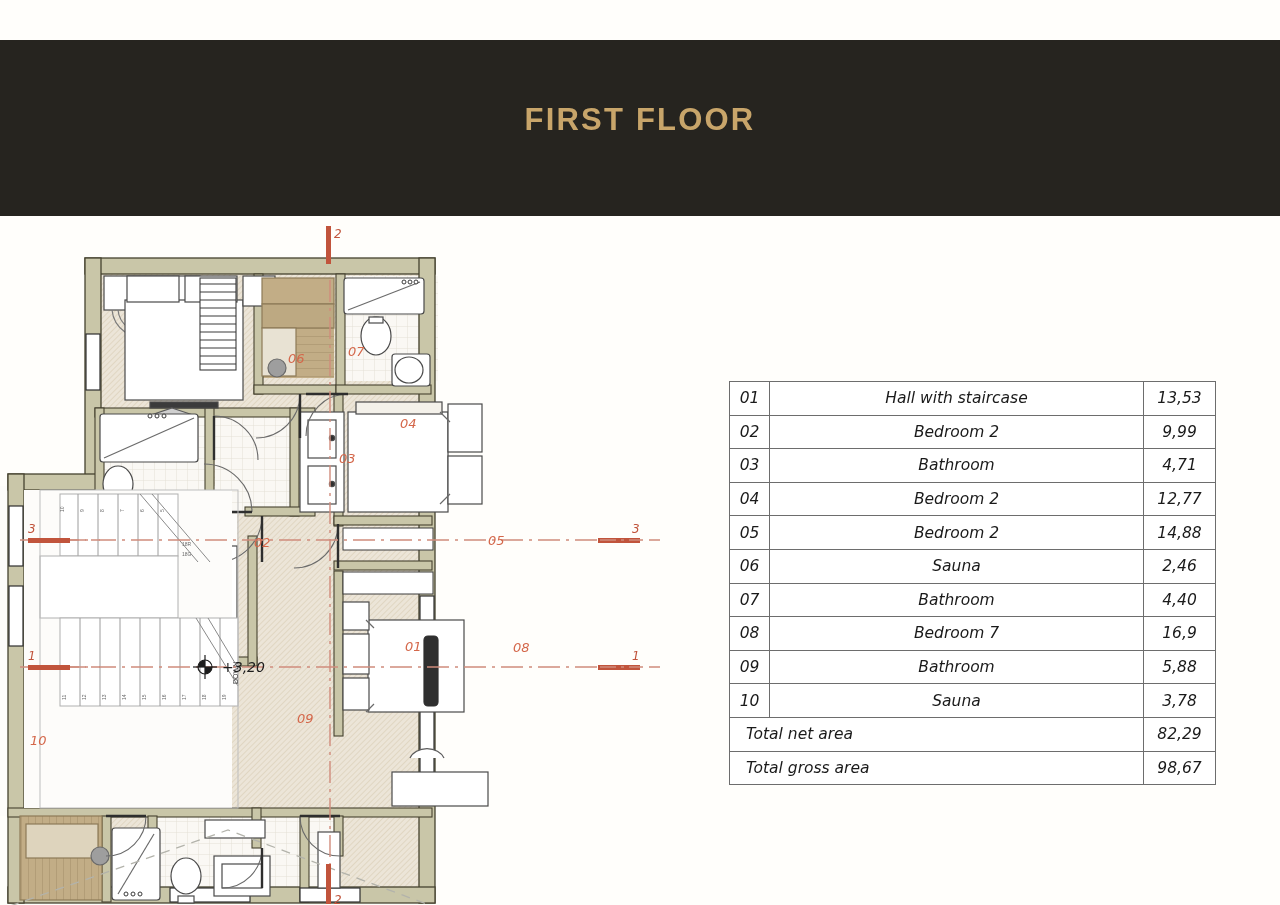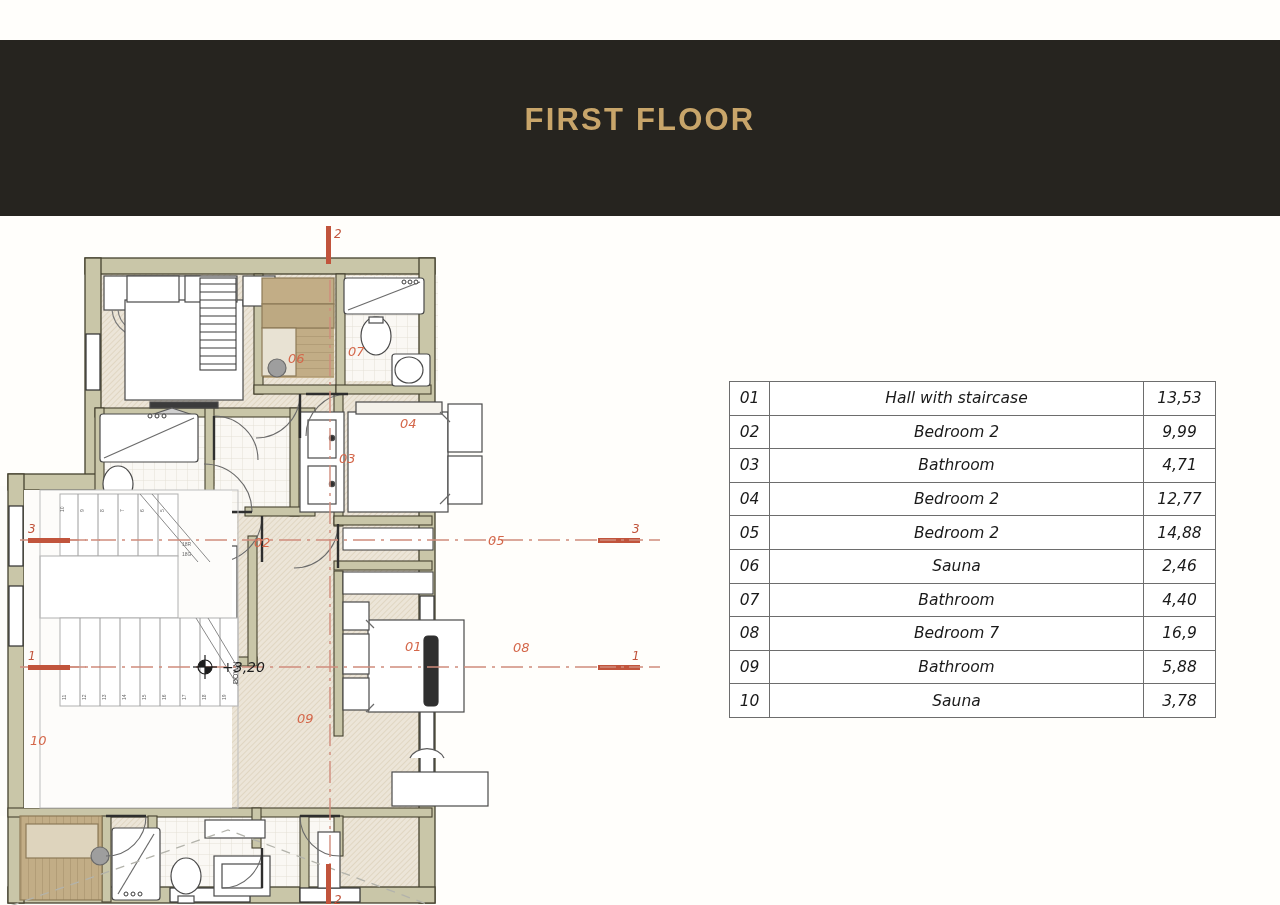--- a/index.html
+++ b/index.html
@@ -498,16 +498,24 @@
       <tr>
         <td class="c-num">09</td>
         <td class="c-name">Bathroom</td>
         <td class="c-area">5,88</td>
       </tr>
       <tr>
         <td class="c-num">10</td>
         <td class="c-name">Sauna</td>
         <td class="c-area">3,78</td>
       </tr>
+      <tr class="row-total">
+        <td class="c-name-total" colspan="2">Total net area</td>
+        <td class="c-area">82,29</td>
+      </tr>
+      <tr class="row-total">
+        <td class="c-name-total" colspan="2">Total gross area</td>
+        <td class="c-area">98,67</td>
+      </tr>
     </tbody>
   </table>
 
 </div>
 
 </body></html>

